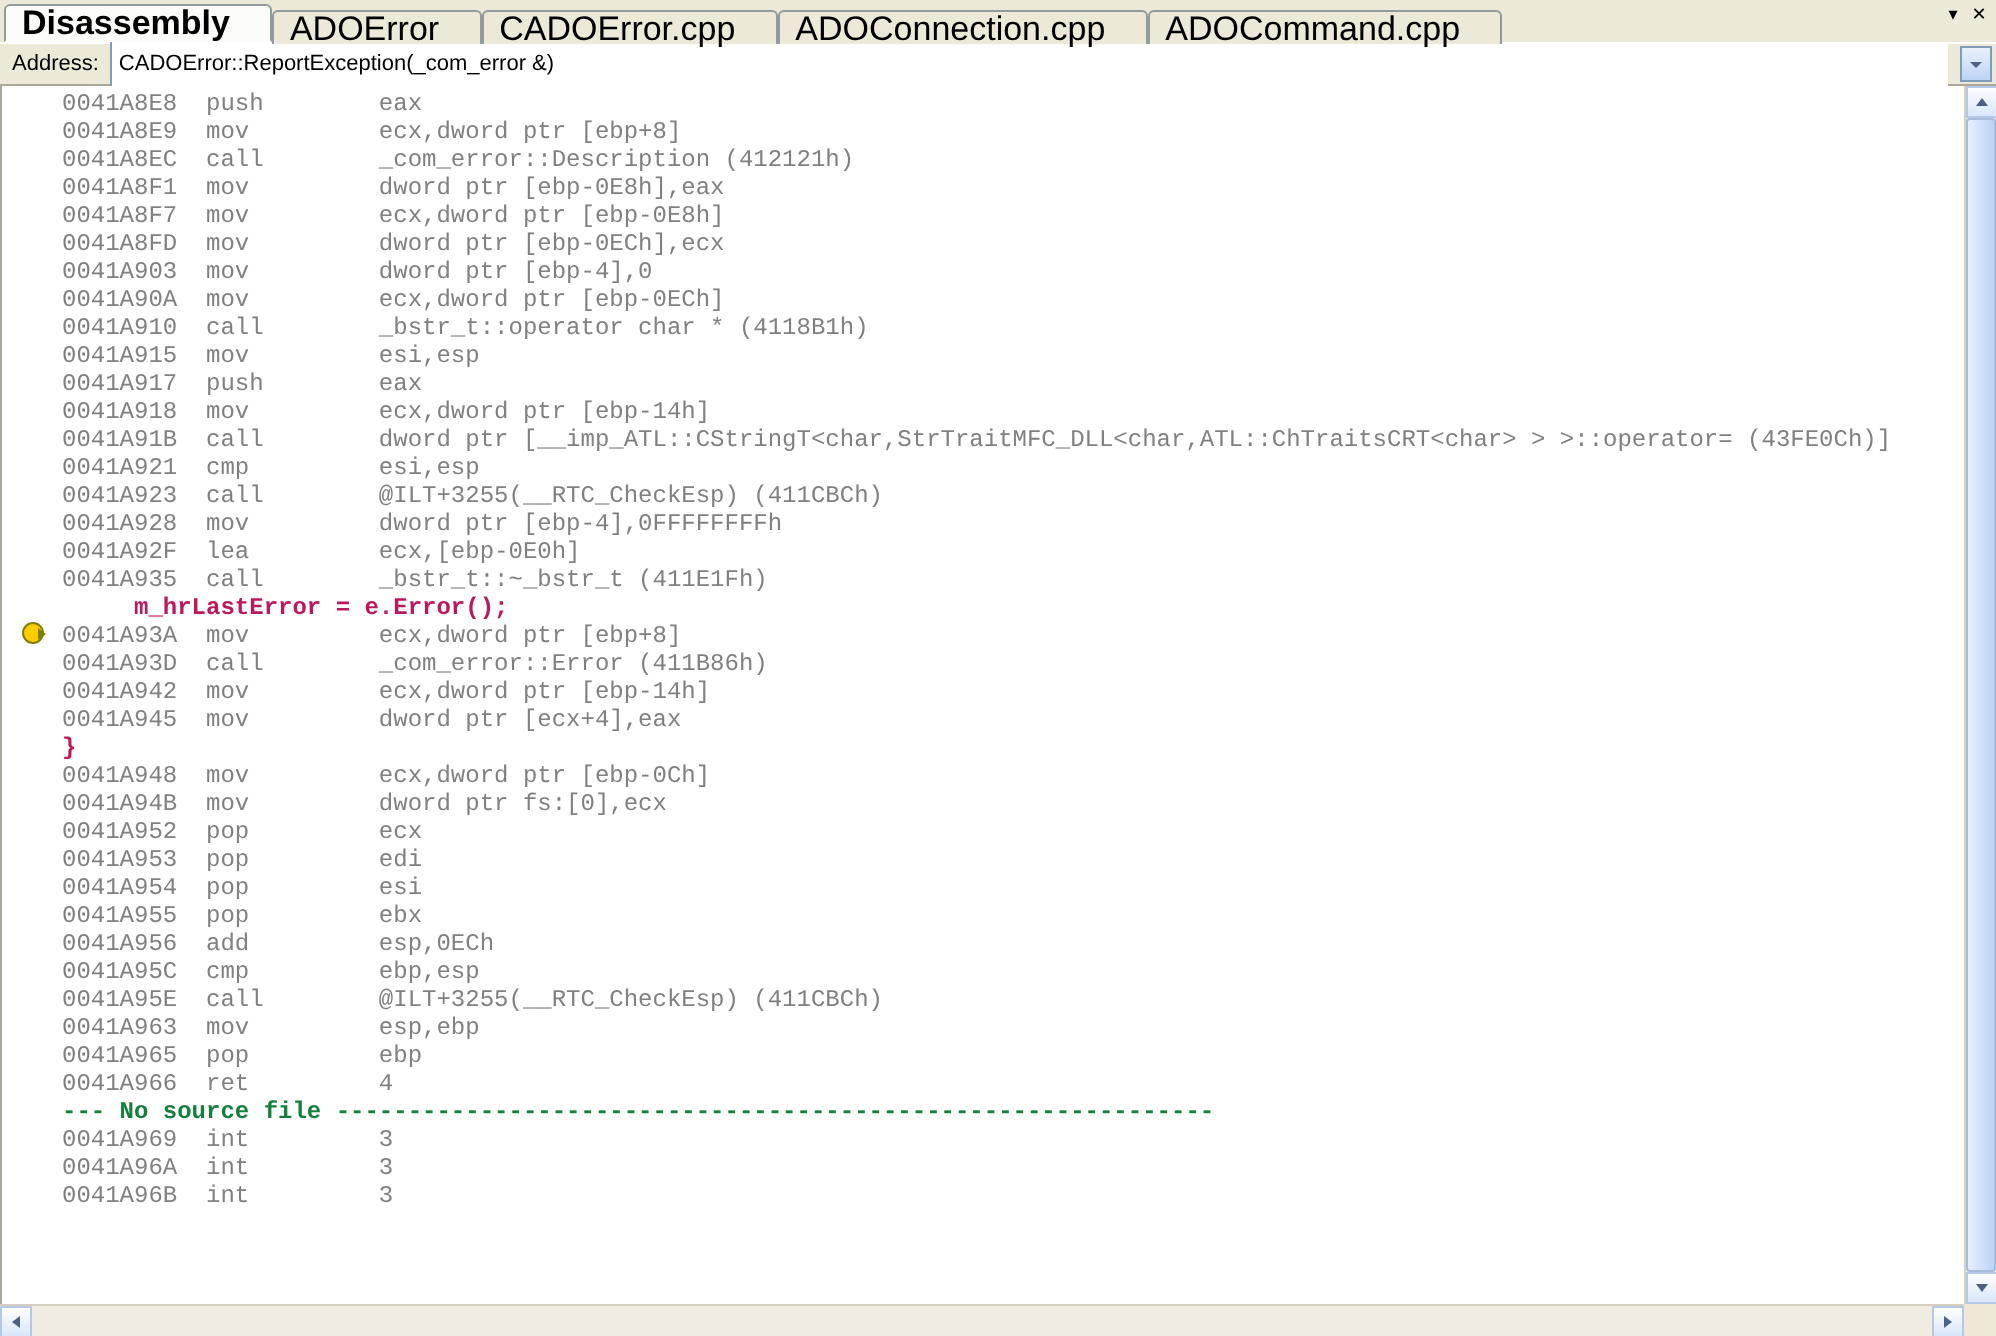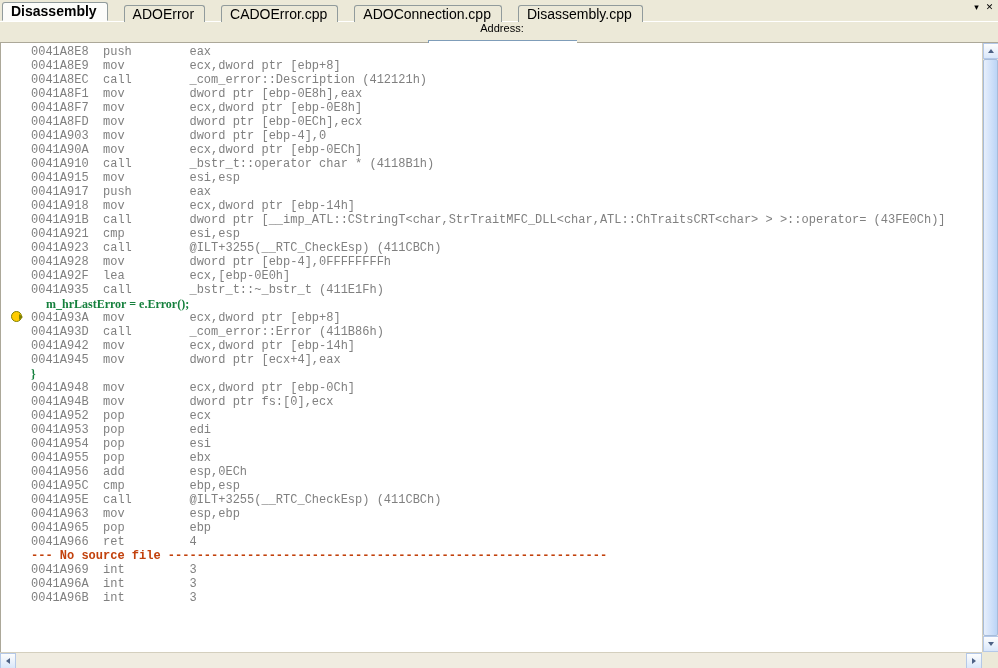--- a/index.html
+++ b/index.html
@@ -18,23 +18,23 @@
       height: 21px;
       background: #ece9d8;
       padding-left: 2px;
       position: relative;
     }
     .tab {
       background: #ece9d8;
       border: 1px solid #919b9c;
       border-bottom: none;
       border-radius: 3px 3px 0 0;
-      padding: 2px 10px 2px 8px;
-      margin-right: 16px;
-      font-size: 14px;
+      padding: 2px 20px 2px 8px;
+      margin-right: 0px;
+      font-size: 17px;
       cursor: pointer;
       position: relative;
       top: 1px;
       height: 17px;
       line-height: 13px;
     }
     .tab.active {
       background: #fcfcfa;
       font-weight: bold;
       height: 19px;
@@ -60,21 +60,20 @@
     }
     .address-bar {
       display: flex;
       align-items: center;
       height: 22px;
       background: #ece9d8;
       border-top: 1px solid #fff;
       border-bottom: 1px solid #aca899;
       padding-left: 6px;
       gap: 6px;
-      flex-direction: column;
     }
     .address-label {
       font-size: 11px;
     }
     .address-input {
       flex: 1;
       height: 24px;
       border: 1px solid #7f9db9;
       background: #fff;
       font-family: Tahoma, sans-serif;
@@ -124,26 +123,25 @@
     }
     .line {
       display: flex;
       align-items: center;
       height: 14px;
     }
     .line-text {
       white-space: pre;
     }
     .source-line {
+      color: #be185d;
+      font-weight: bold;
+    }
+    .no-source {
       color: #15803d;
-      font-weight: bold;
-      font-family: Liberation Serif, serif;
-    }
-    .no-source {
-      color: #c2410c;
       font-weight: bold;
     }
     .bp-indicator {
       width: 11px;
       height: 11px;
       background: #ffcc00;
       border: 1px solid #808000;
       border-radius: 50%;
       display: inline-block;
       position: relative;
@@ -214,21 +212,21 @@
     }
   </style>
 </head>
 <body>
 
 <div class="tab-bar">
   <div class="tab active">Disassembly</div>
   <div class="tab">ADOError</div>
   <div class="tab">CADOError.cpp</div>
   <div class="tab">ADOConnection.cpp</div>
-  <div class="tab">Disassembly.cpp</div>
+  <div class="tab">ADOCommand.cpp</div>
   <div class="window-controls">
     <div class="win-btn">▾</div>
     <div class="win-btn">✕</div>
   </div>
 </div>
 
 <div class="address-bar">
   <span class="address-label">Address:</span>
   <input class="address-input" value="CADOError::ReportException(_com_error &amp;)" style="">
   <div class="address-dropdown">

